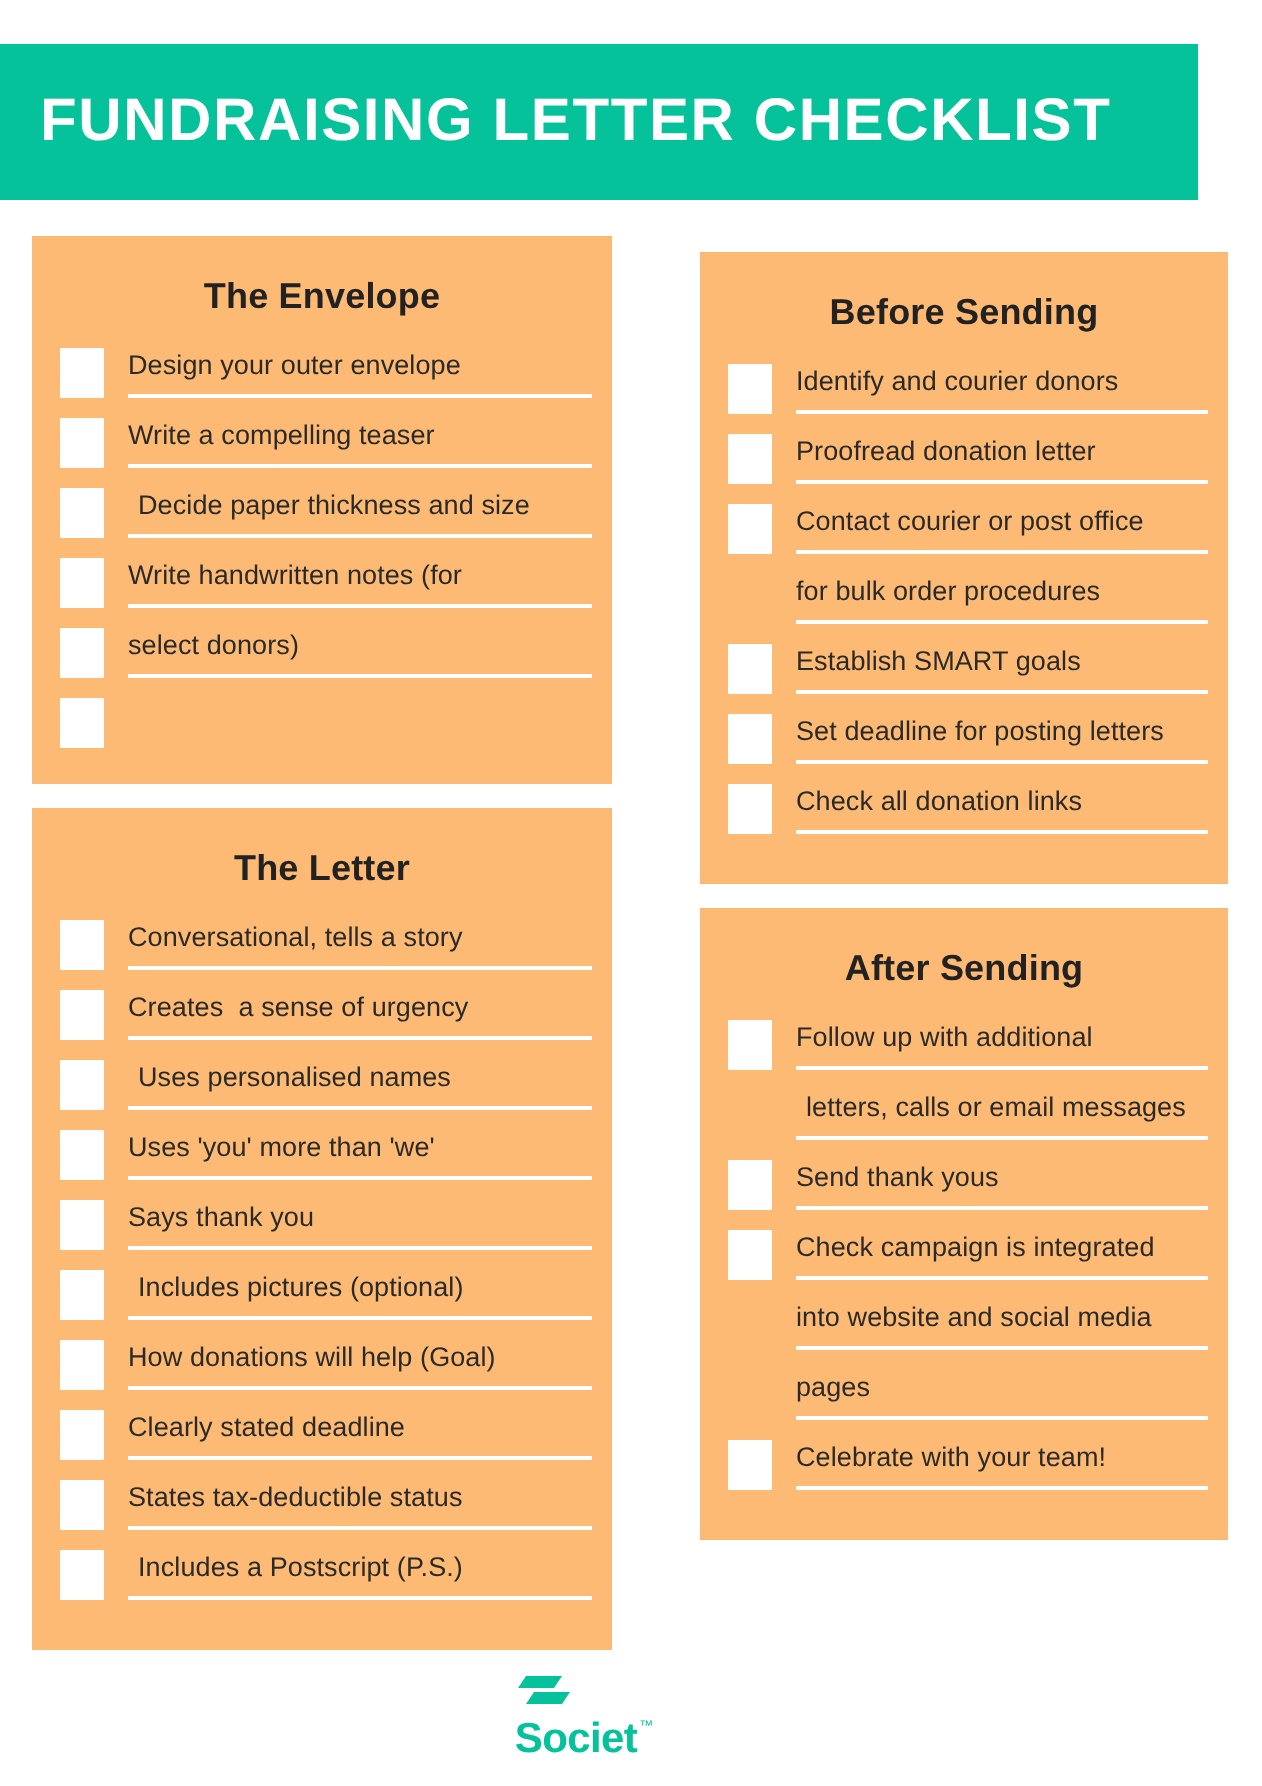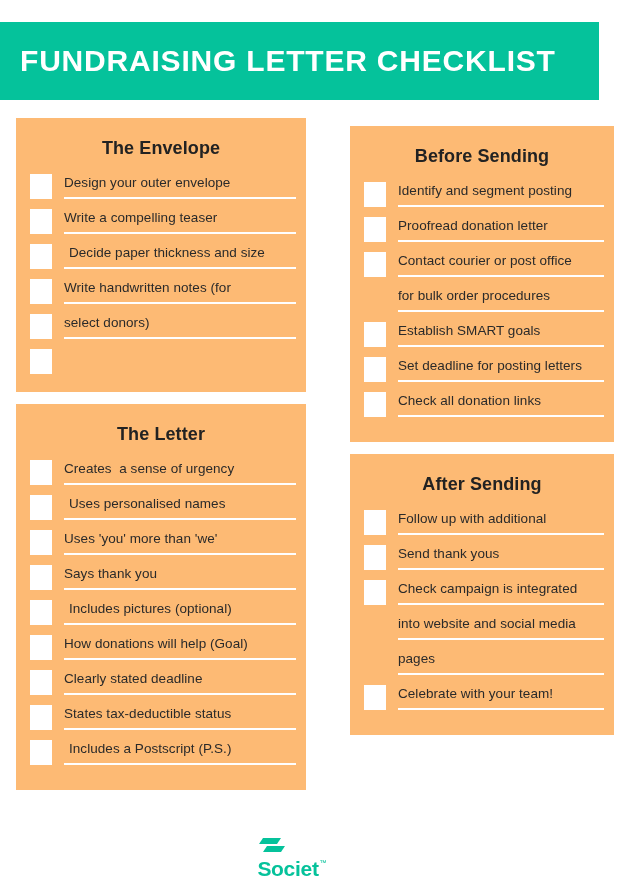--- a/index.html
+++ b/index.html
@@ -195,20 +195,26 @@
             <div class="checkbox"></div>
           </div>
         </div>
       </div>
       <div class="card">
         <div class="card-title">The Letter</div>
         <div class="items">
           <div class="row">
             <div class="checkbox"></div>
             <div class="row-text-wrap">
+              <span class="row-label">Conversational, tells a story</span>
+            </div>
+          </div>
+          <div class="row">
+            <div class="checkbox"></div>
+            <div class="row-text-wrap">
               <span class="row-label">Creates  a sense of urgency</span>
             </div>
           </div>
           <div class="row">
             <div class="checkbox"></div>
             <div class="row-text-wrap">
               <span class="row-label indent">Uses personalised names</span>
             </div>
           </div>
           <div class="row">
@@ -257,21 +263,21 @@
       </div>
     </div>
 
   <div class="col-right">
       <div class="card">
         <div class="card-title">Before Sending</div>
         <div class="items">
           <div class="row">
             <div class="checkbox"></div>
             <div class="row-text-wrap">
-              <span class="row-label">Identify and segment posting</span>
+              <span class="row-label">Identify and courier donors</span>
             </div>
           </div>
           <div class="row">
             <div class="checkbox"></div>
             <div class="row-text-wrap">
               <span class="row-label">Proofread donation letter</span>
             </div>
           </div>
           <div class="row">
             <div class="checkbox"></div>
@@ -305,20 +311,26 @@
           </div>
         </div>
       </div>
       <div class="card">
         <div class="card-title">After Sending</div>
         <div class="items">
           <div class="row">
             <div class="checkbox"></div>
             <div class="row-text-wrap">
               <span class="row-label">Follow up with additional</span>
+            </div>
+          </div>
+          <div class="row">
+            <div class="checkbox hidden"></div>
+            <div class="row-text-wrap">
+              <span class="row-label indent">letters, calls or email messages</span>
             </div>
           </div>
           <div class="row">
             <div class="checkbox"></div>
             <div class="row-text-wrap">
               <span class="row-label">Send thank yous</span>
             </div>
           </div>
           <div class="row">
             <div class="checkbox"></div>

